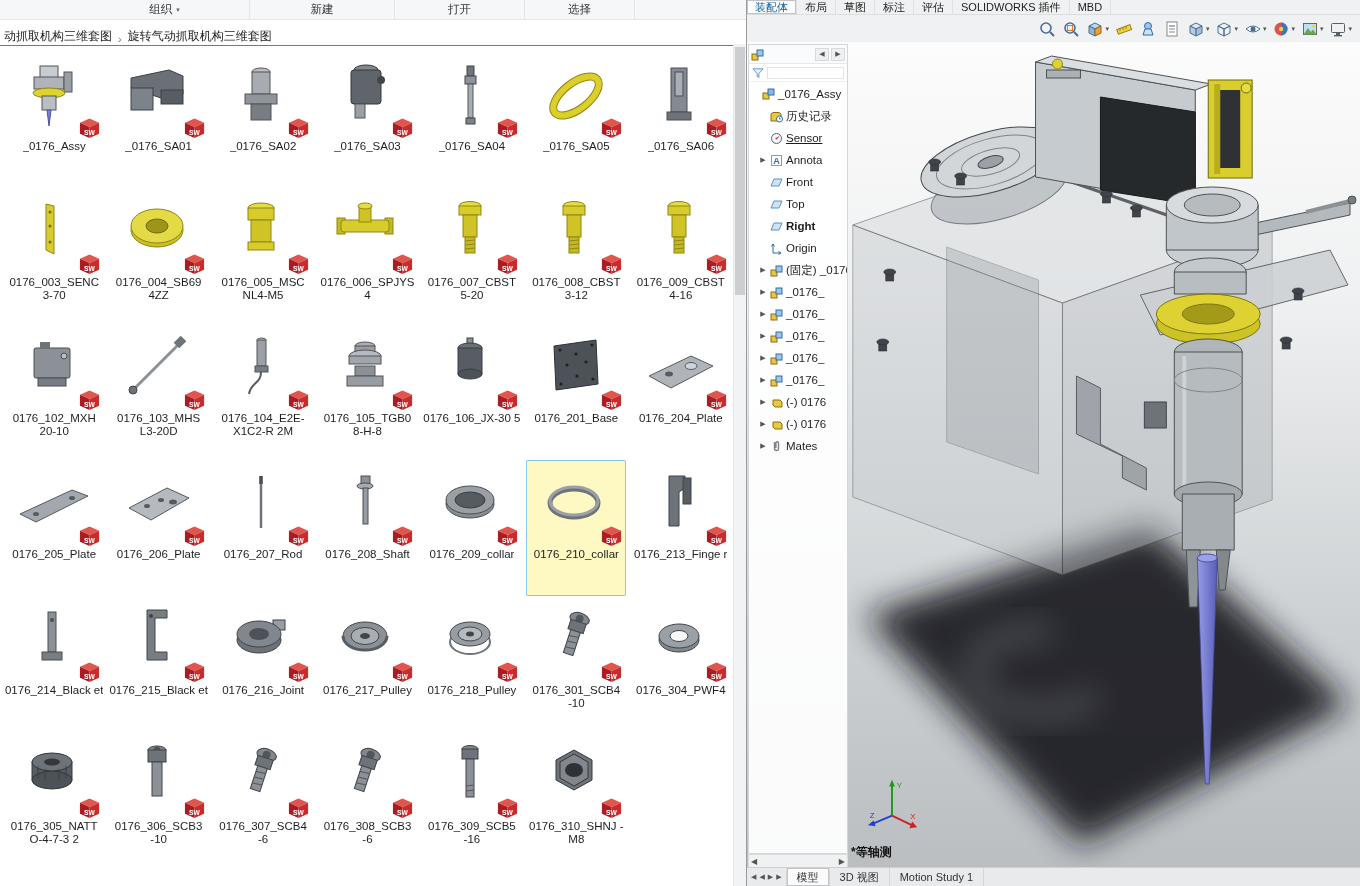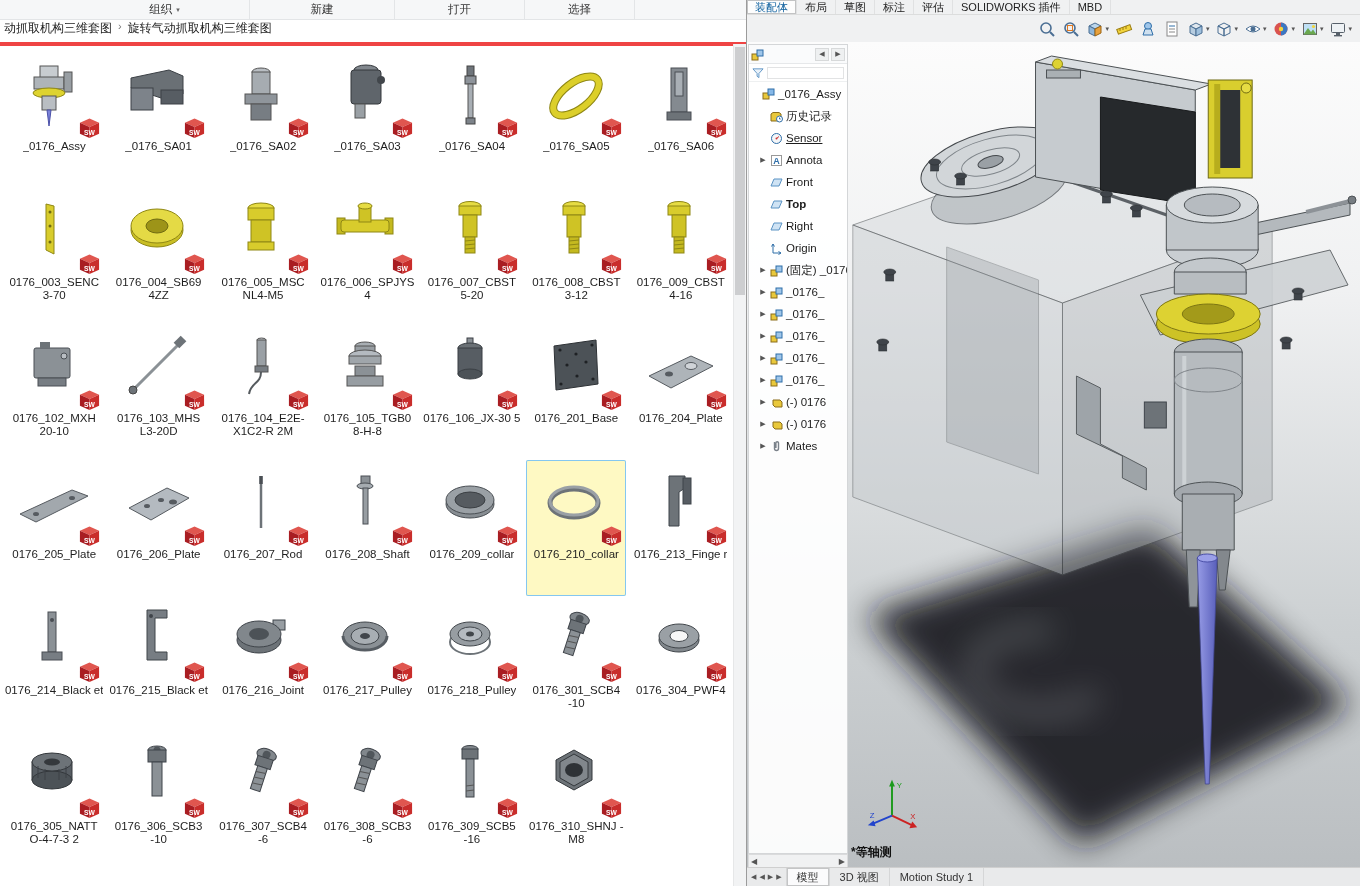--- a/index.html
+++ b/index.html
@@ -8,21 +8,21 @@
 
   
   #explorer{position:absolute;left:0;top:0;width:746px;height:886px;background:#fff;overflow:hidden}
   .cmdbar{height:20px;background:#f6f7f8;border-bottom:1px solid #e3e5e7;display:flex;align-items:stretch;font-size:11.5px;color:#333}
   .cmd-item{display:flex;align-items:center;justify-content:center;gap:4px;border-right:1px solid #e3e5e7;cursor:default}
   .cmd-item:nth-child(1){width:250px;padding-left:80px}
   .cmd-item:nth-child(2){width:145px}
   .cmd-item:nth-child(3){width:130px}
   .cmd-item:nth-child(4){width:110px}
   .caret{font-size:7px;color:#666}
-  .crumbbar{height:26px;display:flex;align-items:flex-start;gap:6px;padding-left:4px;border-bottom:4px solid #ef4444;font-size:12px;color:#222;white-space:nowrap;overflow:hidden}
+  .crumbbar{height:26px;display:flex;align-items:flex-end;gap:6px;padding-left:4px;border-bottom:1px solid #ef4444;font-size:12px;color:#222;white-space:nowrap;overflow:hidden}
   .crumb-sep{color:#777;font-size:11px}
   .grid{position:absolute;top:48px;left:0;right:13px;bottom:0;display:grid;grid-template-columns:repeat(7,1fr);grid-auto-rows:136px;padding:4px 0 0 2px;justify-items:center;overflow:hidden}
   .cell{width:100px;display:flex;flex-direction:column;align-items:center;padding-top:8px;border-radius:2px}
   .cell.selected{background:#fef9c3;box-shadow:inset 0 0 0 1px #84c7f0}
   .thumb{position:relative;width:84px;height:76px;flex:0 0 76px}
   .thumb > svg{display:block;width:84px;height:74px}
   .swbadge{position:absolute;right:-5px;bottom:-3px;width:23px;height:23px}
   .swbadge svg{width:23px;height:23px;display:block}
   .flabel{margin-top:4px;font-size:11.5px;line-height:13px;text-align:center;max-width:100px;word-break:break-word;max-height:40px;overflow:hidden}
   .vscroll{position:absolute;right:0;top:44px;bottom:0;width:13px;background:#f2f3f4;border-left:1px solid #e6e7e8}
@@ -1194,28 +1194,28 @@
           </svg>
           <span>Annota</span>
         </div>
         <div class="titem" style="padding-left: 10px;">
           <span class="arr"></span>
           <svg viewBox="0 0 13 13">
             <polygon points="1,10 4,3 12,3 9,10" fill="#cfe3f4" stroke="#5b93c4"></polygon>
           </svg>
           <span>Front</span>
         </div>
+        <div class="titem" style="padding-left: 10px;">
+          <span class="arr"></span>
+          <svg viewBox="0 0 13 13">
+            <polygon points="1,10 4,3 12,3 9,10" fill="#cfe3f4" stroke="#5b93c4"></polygon>
+          </svg>
+          <span>Top</span>
+        </div>
         <div class="titem" style="padding-left: 10px; font-weight: bold;">
-          <span class="arr"></span>
-          <svg viewBox="0 0 13 13">
-            <polygon points="1,10 4,3 12,3 9,10" fill="#cfe3f4" stroke="#5b93c4"></polygon>
-          </svg>
-          <span>Top</span>
-        </div>
-        <div class="titem" style="padding-left: 10px;">
           <span class="arr"></span>
           <svg viewBox="0 0 13 13">
             <polygon points="1,10 4,3 12,3 9,10" fill="#cfe3f4" stroke="#5b93c4"></polygon>
           </svg>
           <span>Right</span>
         </div>
         <div class="titem" style="padding-left: 10px;">
           <span class="arr"></span>
           <svg viewBox="0 0 13 13">
             <path d="M3 11 L3 2 M3 11 L11 11 M3 2 l-1.5 2.5 M3 2 l1.5 2.5 M11 11 l-2.5 -1.5 M11 11 l-2.5 1.5" stroke="#2f6ea8" fill="none"></path>

